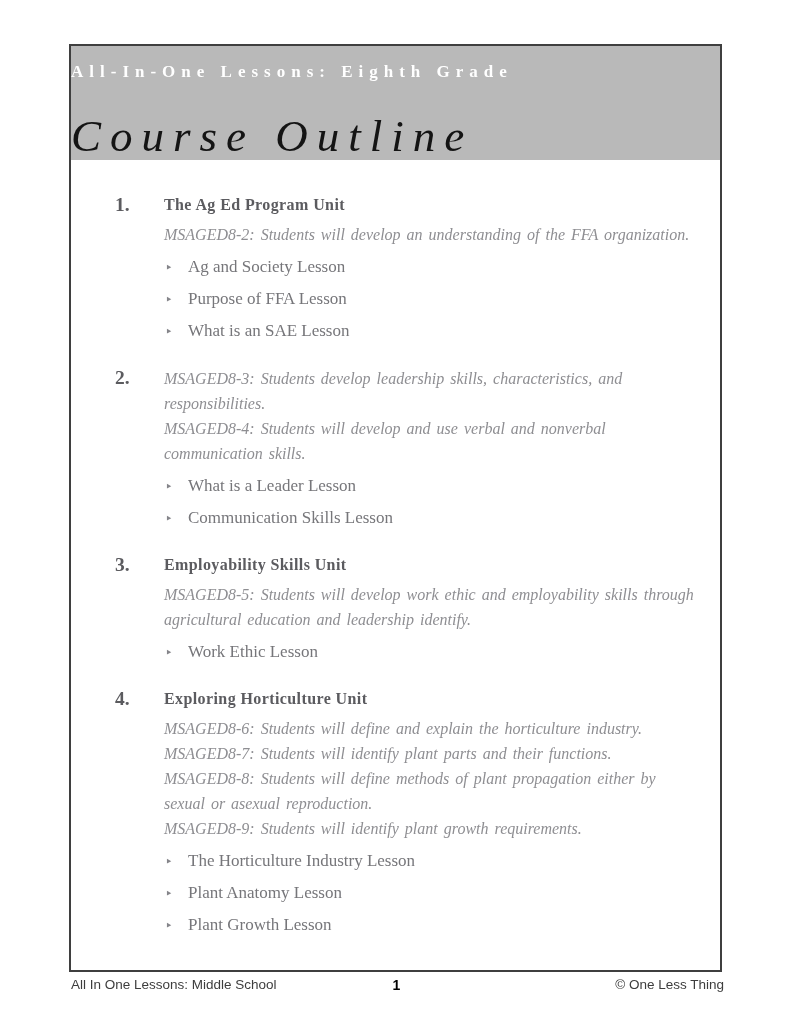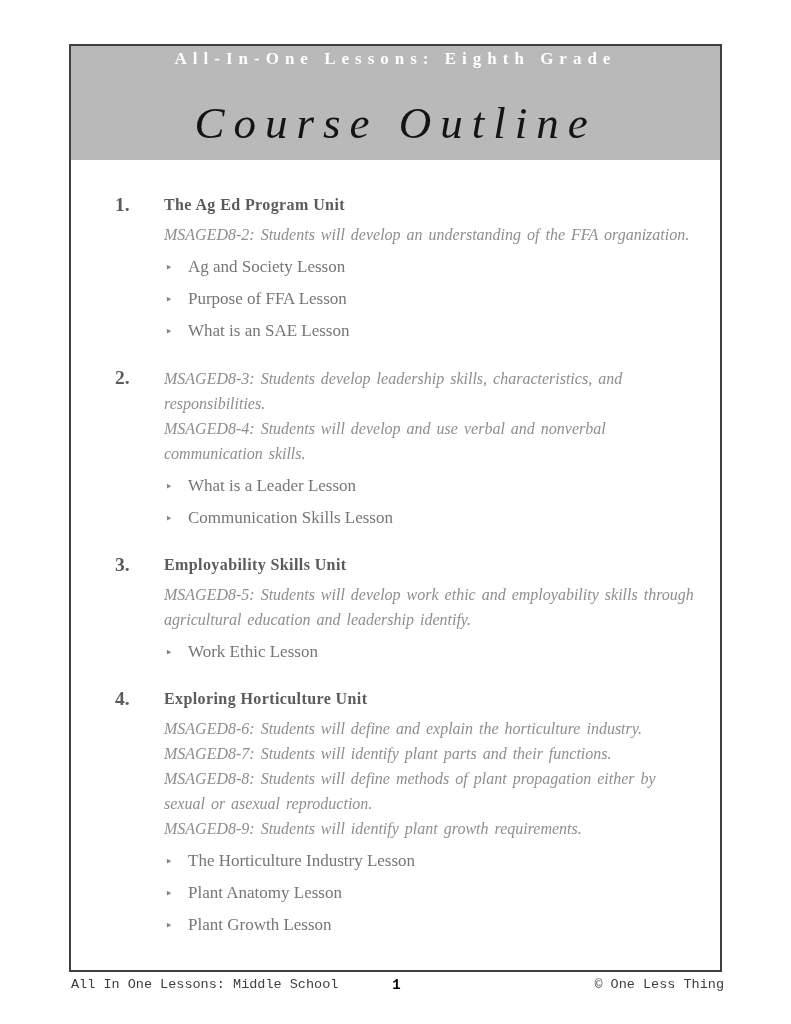--- a/index.html
+++ b/index.html
@@ -13,21 +13,22 @@
   .doc-box {
     position: absolute;
     left: 69px; top: 44px;
     width: 653px; height: 928px;
     border: 2px solid #3f3f3f;
     background: #ffffff;
   }
   .band {
     height: 114px;
     background: #b9b9b9;
-    text-align: center;
+    text-align: left;
+    padding-top: 13px;
   }
   .series {
     color: #ffffff;
     font-size: 17px;
     font-weight: bold;
     letter-spacing: 6px;
     line-height: 26px;
   }
   .doc-title {
     color: #141414;
@@ -83,21 +84,21 @@
     width: 24px;
     padding-left: 1px;
     font-size: 13px;
     color: #85858a;
   }
   .page-footer {
     position: absolute;
     left: 69px; top: 977px;
     width: 655px;
     height: 18px;
-    font-family: Liberation Mono, monospace;
+    font-family: Liberation Sans, sans-serif;
     font-size: 13.5px;
     color: #3d3d3d;
   }
   .footer-left { position: absolute; left: 2px; top: 0; }
   .footer-center {
     position: absolute; left: 0; right: 0; top: 0;
     text-align: center;
     font-weight: bold;
     font-size: 14px;
     color: #000000;

